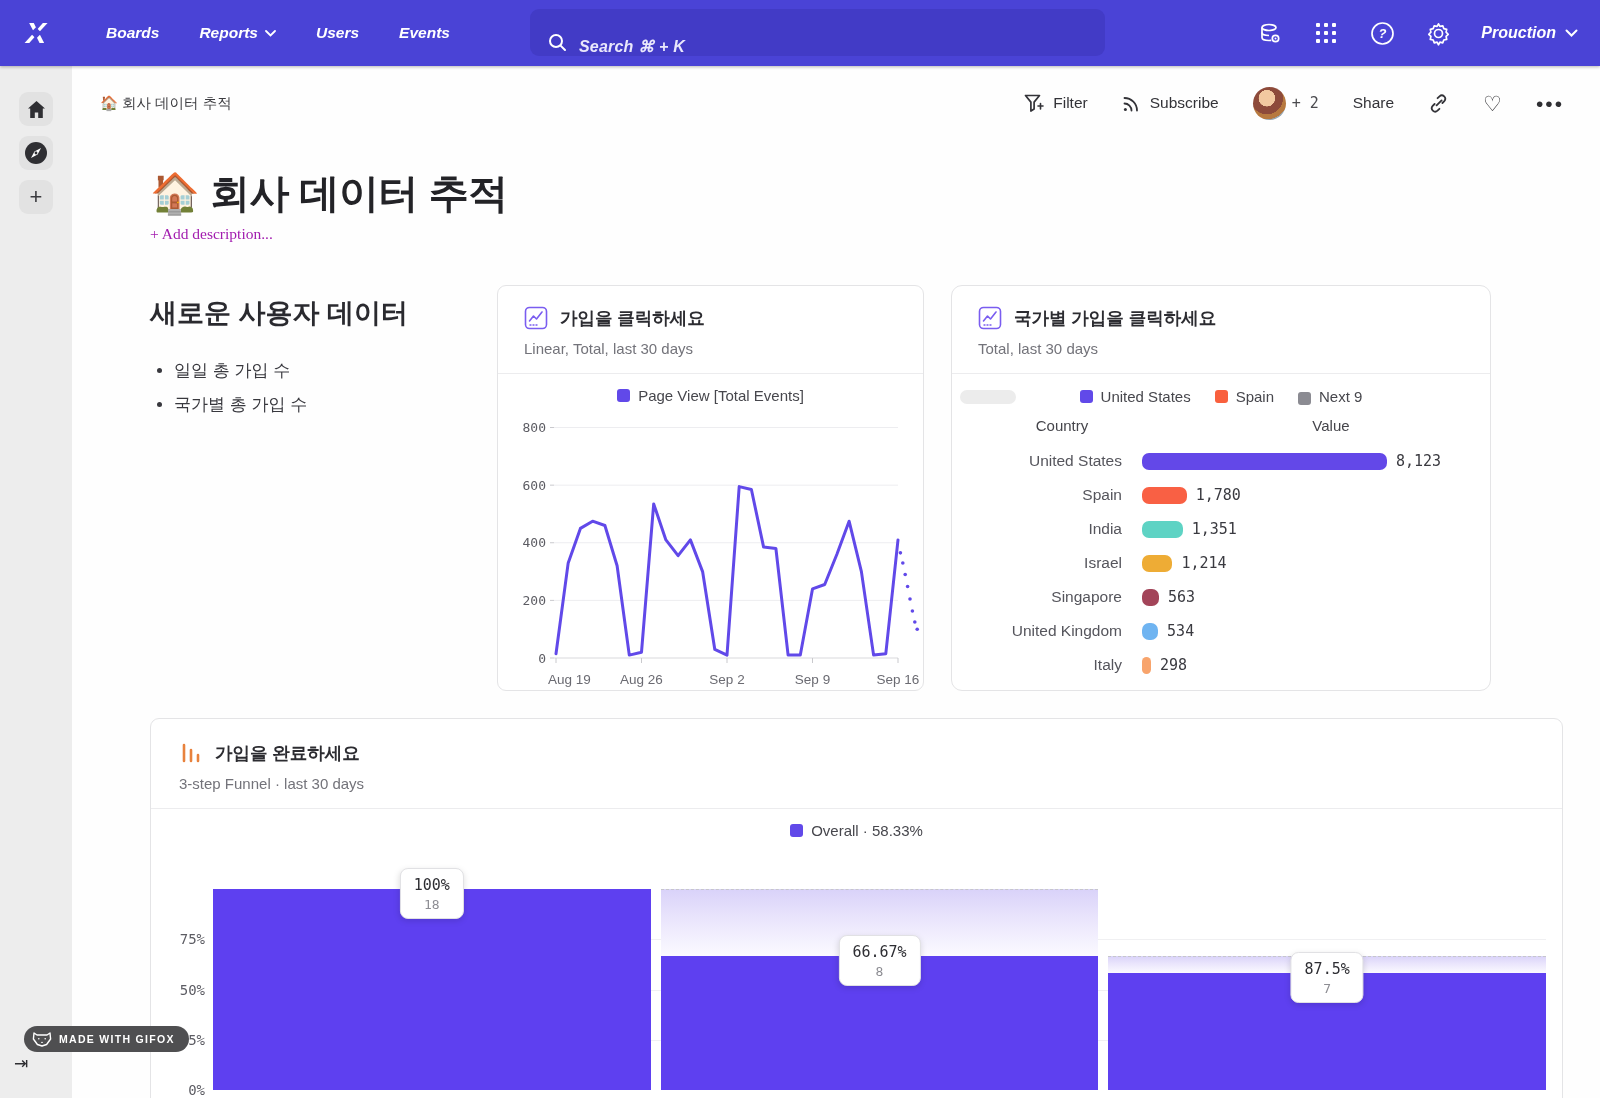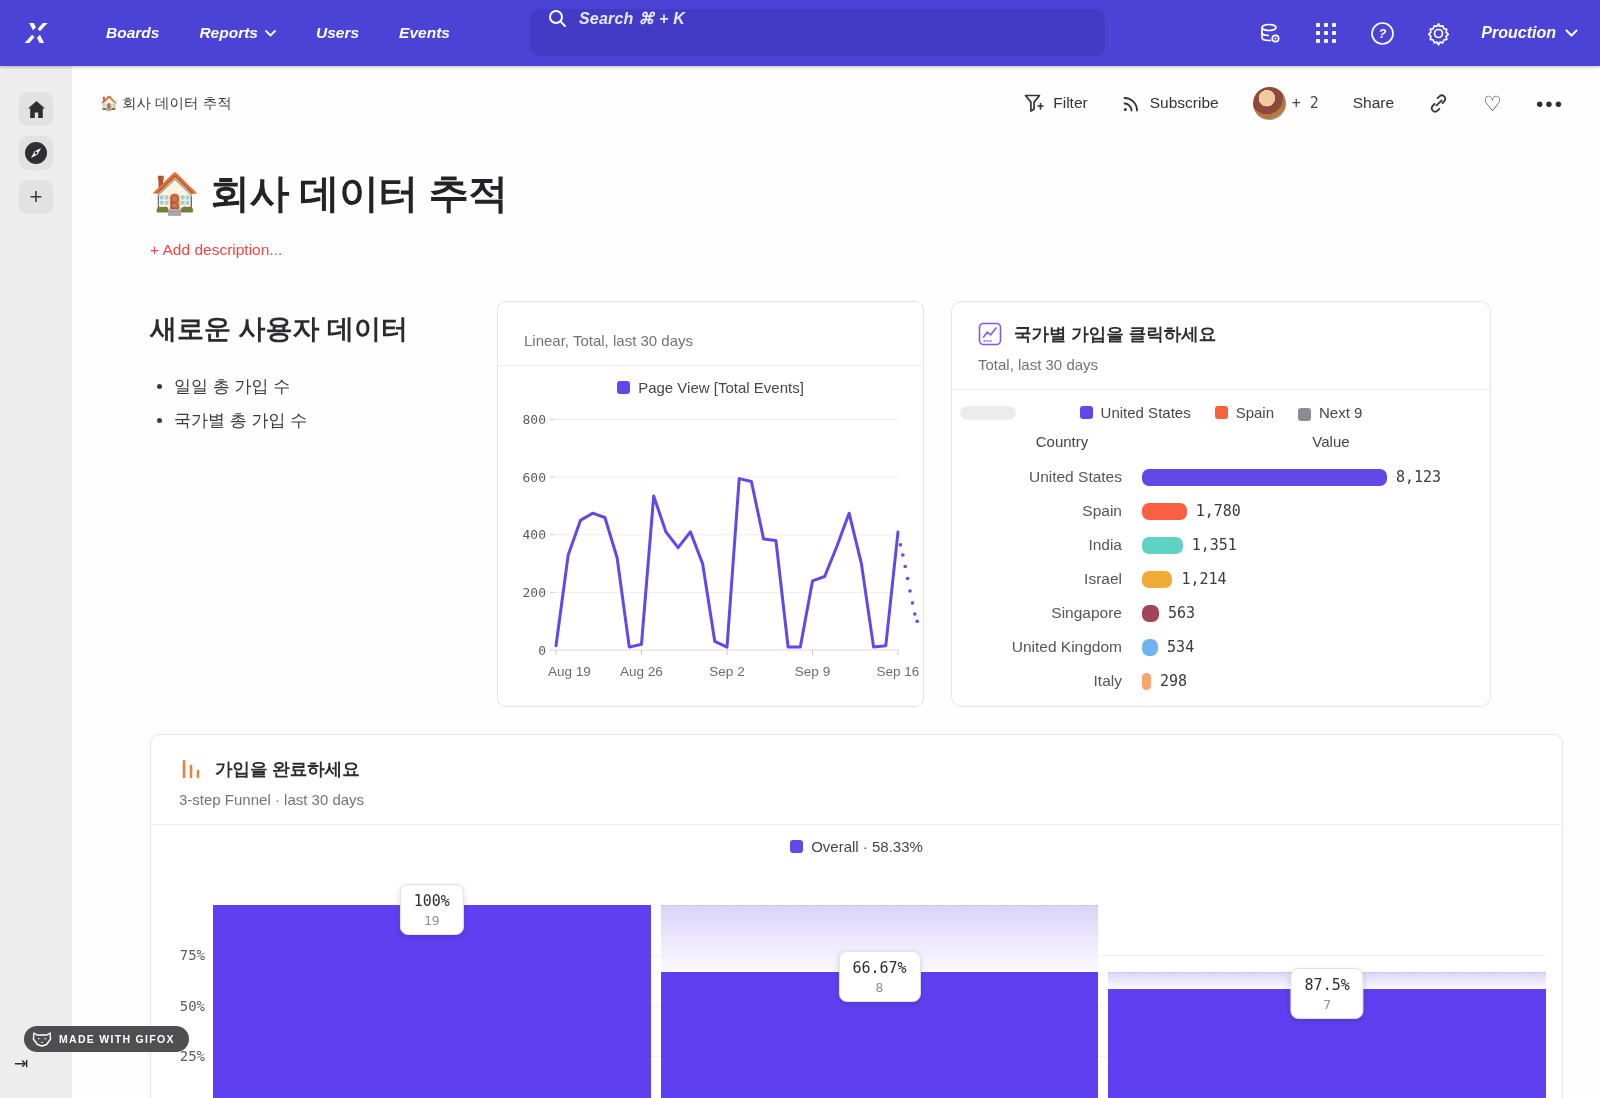--- a/index.html
+++ b/index.html
@@ -13,21 +13,21 @@
   .logo-box { width:72px; display:flex; justify-content:center; align-items:center; }
   .logo { position:relative; width:34px; height:34px; display:flex; align-items:center; justify-content:center; }
   .logo .x { color:#fff; font-size:30px; font-weight:800; line-height:1; }
   .logo .notch { position:absolute; left:50%; top:50%; width:8px; height:8px; background:#4a43d6;
     transform:translate(-50%,-50%) rotate(45deg); }
   .nav-items { display:flex; align-items:center; margin-left:18px; gap:8px; }
   .nav-item { color:#fff; font-size:15.5px; font-weight:600; padding:10px 16px; border-radius:6px;
     display:flex; align-items:center; gap:7px; cursor:pointer; }
   .nav-item svg { display:block; }
   .searchbox { position:absolute; left:530px; top:9px; width:575px; height:47px; background:#423bc6;
-    border-radius:9px; display:flex; align-items:flex-start; padding:0 18px; gap:12px; }
+    border-radius:9px; display:flex; align-items:flex-end; padding:0 18px; gap:12px; }
   .searchbox .stext { color:#e9e7fb; font-size:16px; font-weight:600; letter-spacing:.2px; }
   .nav-right { position:absolute; right:22px; top:0; height:66px; display:flex; align-items:center; gap:30px; }
   .nav-icon { width:26px; height:26px; display:flex; align-items:center; justify-content:center; cursor:pointer; }
   .project { display:flex; align-items:center; gap:9px; color:#fff; font-size:16px; font-weight:700; cursor:pointer; }
 
   
   .rail { position:absolute; left:0; top:66px; width:72px; height:1032px; background:#ededed; z-index:20; }
   .rail-btn { width:34px; height:34px; margin:10px auto; background:#e2e2e2; border-radius:9px;
     display:flex; align-items:center; justify-content:center; cursor:pointer; }
   .rail-btn:first-child { margin-top:26px; }
@@ -47,21 +47,21 @@
   .h-action { display:flex; align-items:center; gap:9px; font-size:15.5px; color:#333338; cursor:pointer; }
   .avatar-group { display:flex; align-items:center; gap:6px; cursor:pointer; }
   .avatar { width:33px; height:33px; border-radius:50%;
     background:radial-gradient(circle at 42% 34%, #f2c9a0 0 28%, #8d4a3a 29% 55%, #b7793f 56% 72%, #97a4ad 73%); }
   .plus2 { font-size:15px; color:#4a4a4e; }
   .heart { font-size:21px; color:#2f2f33; line-height:1; }
   .dots { font-size:21px; color:#2f2f33; letter-spacing:2px; line-height:1; }
 
   .main { padding:26px 37px 0 78px; }
   .page-title { font-size:40px; font-weight:700; color:#232327; letter-spacing:-.5px; }
-  .add-desc { margin-top:20px; font-size:15.5px; color:#ef4444; cursor:pointer; }
+  .add-desc { margin-top:4px; font-size:15.5px; color:#a21caf; cursor:pointer;font-family:Liberation Serif, serif; }
 
   .row1 { display:flex; margin-top:42px; }
   .text-widget { width:345px; padding-top:10px; }
   .text-widget h2 { font-size:27px; font-weight:700; color:#2a2a2f; }
   .text-widget ul { margin:28px 0 0 24px; }
   .text-widget li { font-size:17px; color:#38383e; margin-bottom:11px; }
 
   .card { background:#fff; border:1px solid #e4e4e6; border-radius:9px; overflow:hidden; }
   .card-head { padding:20px 26px 0 26px; }
   .card-title-row { display:flex; align-items:center; gap:12px; }
@@ -269,20 +269,28 @@
       <div class="text-widget">
         <h2>새로운 사용자 데이터</h2>
         <ul id="tw-bullets">
             <li>일일 총 가입 수</li>
             <li>국가별 총 가입 수</li>
           </ul>
       </div>
 
       <div class="card line-card">
         <div class="card-head">
+          <div class="card-title-row">
+            <svg width="24" height="24" viewBox="0 0 24 24" fill="none">
+                <rect x="1.5" y="1.5" width="21" height="21" rx="4" stroke="#7a5df0" stroke-width="1.6"></rect>
+                <path d="M5.5 15l4-5 3 3 5.5-7" stroke="#7a5df0" stroke-width="1.6" stroke-linecap="round" stroke-linejoin="round"></path>
+                <path d="M6 19h1M9 19h1M12 19h1" stroke="#7a5df0" stroke-width="1.4" stroke-linecap="round"></path>
+              </svg>
+            <span class="card-title">가입을 클릭하세요</span>
+          </div>
           <div class="card-sub">Linear, Total, last 30 days</div>
         </div>
         <div class="card-divider"></div>
         <div class="legend-row" id="line-legend">
             <span class="li" style="display: flex; align-items: center; gap: 8px;">
               <span class="legend-sq" style="background: rgb(97, 73, 233);"></span>
               <span class="legend-label">Page View [Total Events]</span>
             </span>
           </div>
         <svg id="line-svg" width="412" height="288" style="margin-left:10px">
@@ -441,21 +449,21 @@
           </div>
         <div class="f-plot" id="f-plot">
             <div class="f-grid" style="top: 82.25px;"></div>
             <div class="f-grid" style="top: 132.5px;"></div>
             <div class="f-grid" style="top: 182.75px;"></div>
             <div class="f-cells">
               <div class="f-cell">
                 <div class="f-solid" style="height: 201px; background: rgb(94, 64, 240);"></div>
                 <div class="f-tip" style="left: 50%; top: 11px;">
                   <div class="pct mono">100%</div>
-                  <div class="cnt mono">19</div>
+                  <div class="cnt mono">18</div>
                 </div>
               </div>
               <div class="f-cell">
                 <div class="f-cap" style="top: 32px; height: 66.9933px;"></div>
                 <div class="f-dash" style="top: 32px;"></div>
                 <div class="f-solid" style="height: 134.007px; background: rgb(94, 64, 240);"></div>
                 <div class="f-tip" style="left: 50%; top: 77.9933px;">
                   <div class="pct mono">66.67%</div>
                   <div class="cnt mono">8</div>
                 </div>

